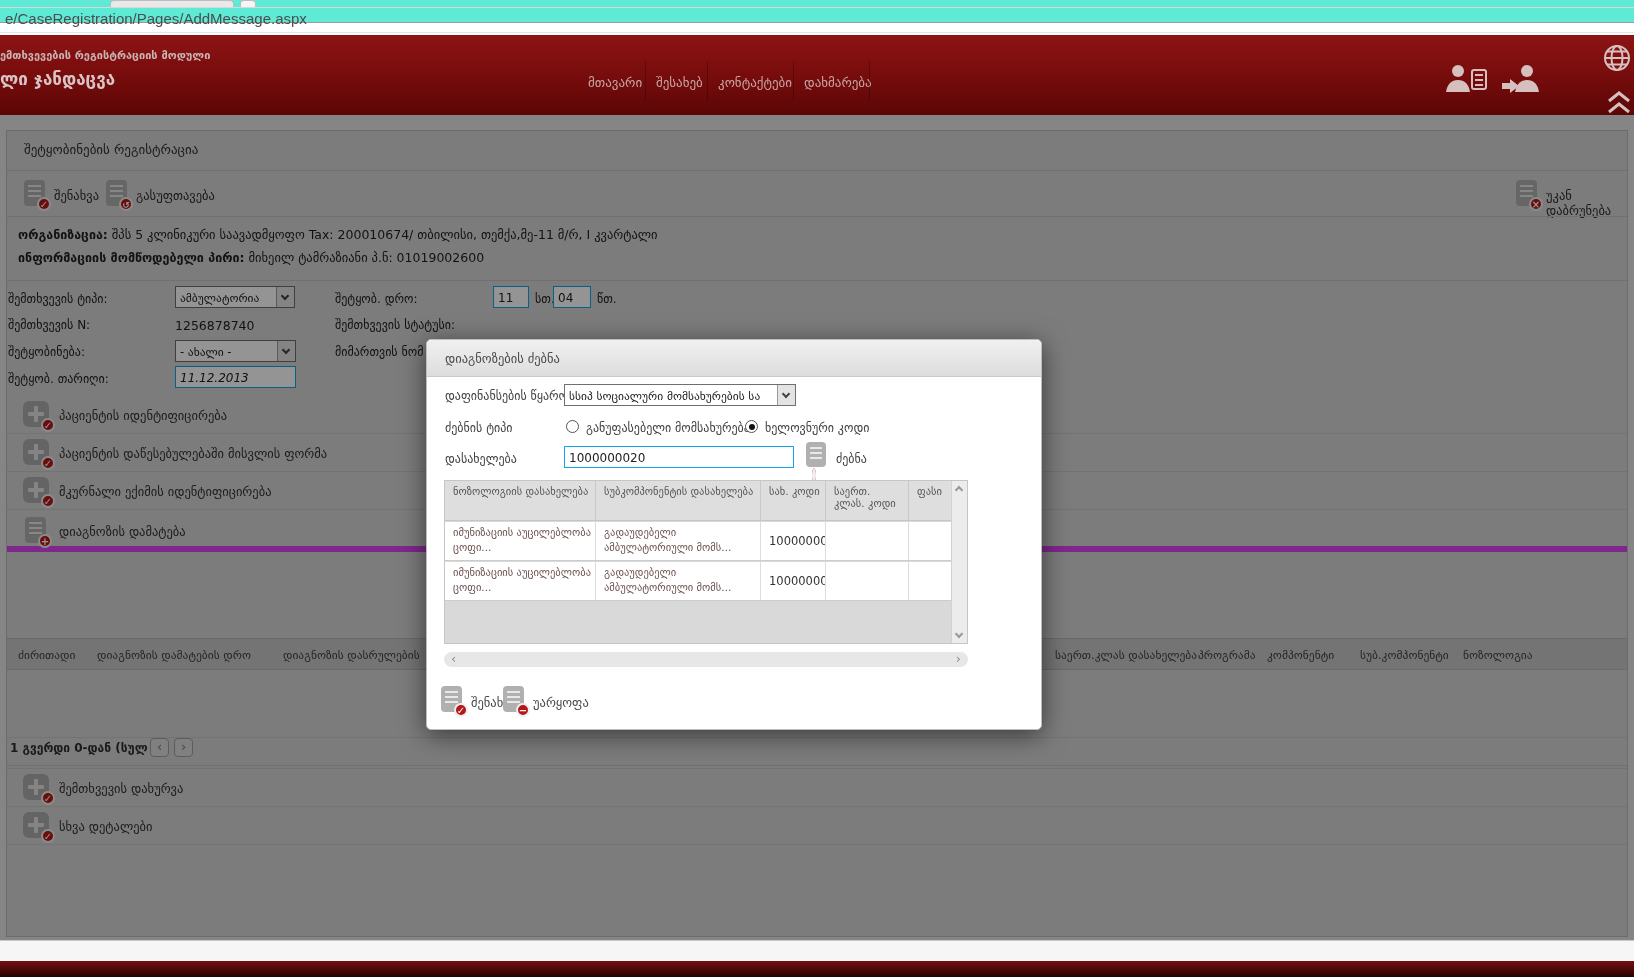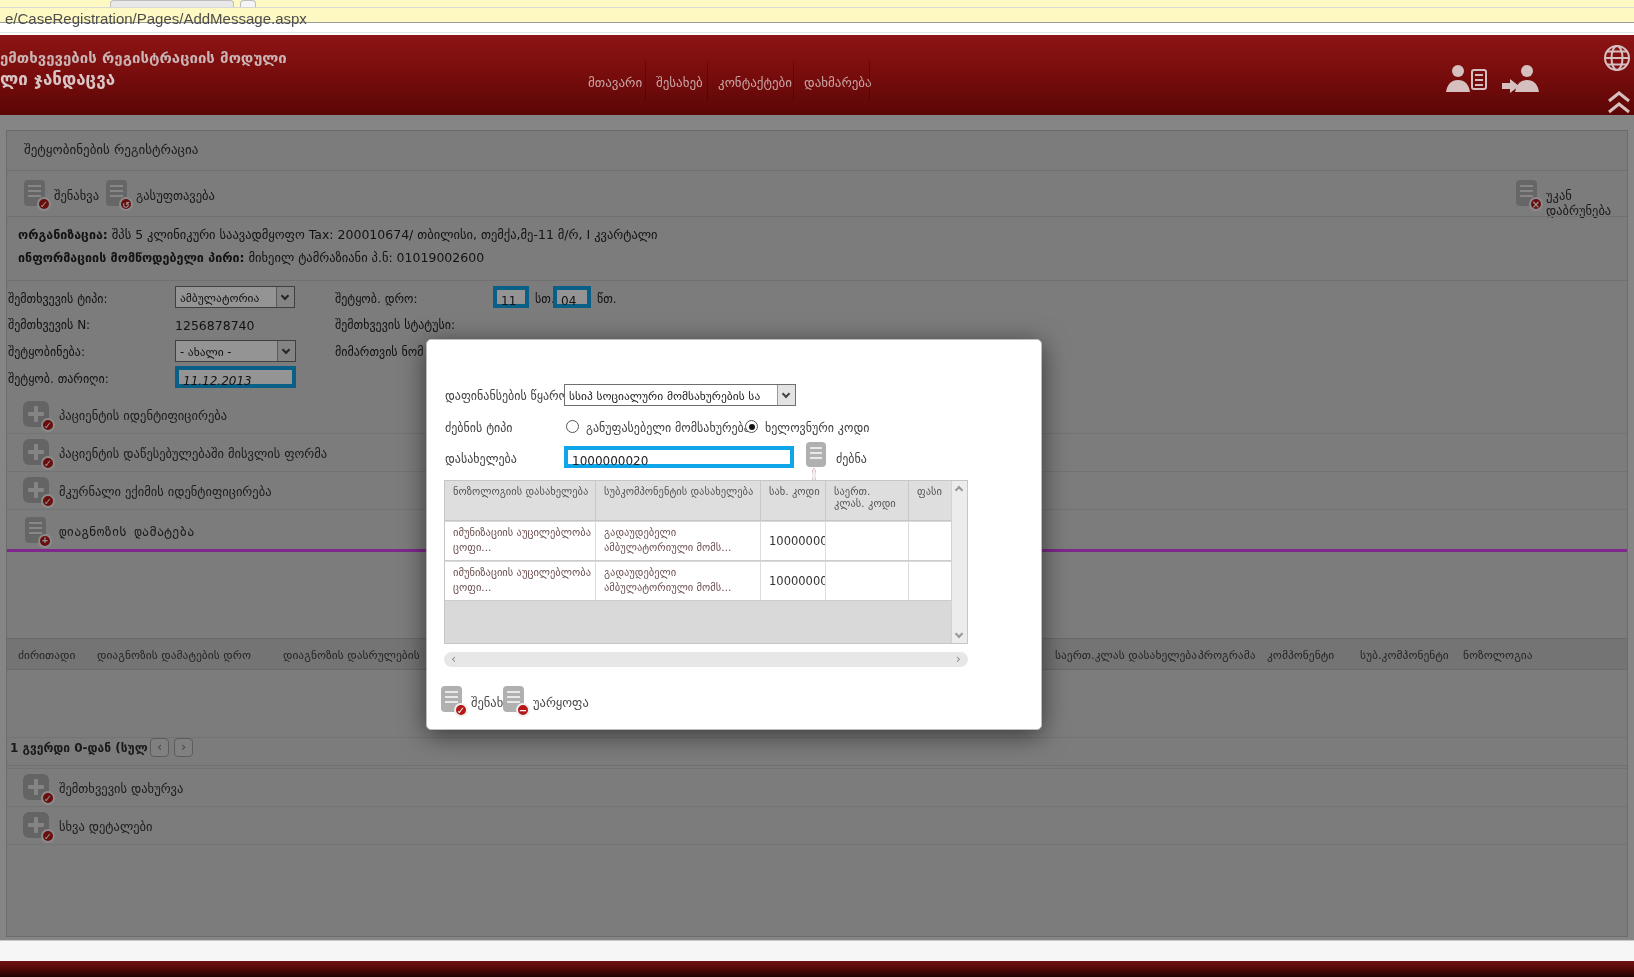--- a/index.html
+++ b/index.html
@@ -1,32 +1,32 @@
 <!DOCTYPE html>
 <html><head>
 <meta charset="utf-8">
 <style>
   * { margin:0; padding:0; box-sizing:border-box; }
   body { font-family:"DejaVu Sans", sans-serif; background:#fff; }
   #root { position:relative; width:1634px; height:977px; overflow:hidden; background:#fff; }
   .nowrap { white-space:nowrap; }
 
   
-  #chrome { position:absolute; left:0; top:0; width:1634px; height:23px; background:#fef9c3; border-bottom:1px solid #9a9a9a; z-index:10; }
+  #chrome { position:absolute; left:0; top:0; width:1634px; height:23px; background:#5eead4; border-bottom:1px solid #9a9a9a; z-index:10; }
   #tabline { position:absolute; left:0; top:7px; width:1634px; height:1px; background:#d8d8d8; }
   .tab-hint { position:absolute; top:0; height:7px; background:#e9e9e9; border:1px solid #bdbdbd; border-bottom:none; border-radius:4px 4px 0 0; }
   #tab1 { left:110px; width:124px; }
   #tab2 { left:240px; width:16px; background:#f5f5f5; }
   #url-text { position:absolute; left:5px; top:10px; font-family:"Liberation Sans", sans-serif; font-size:15px; color:#4d4d4d; }
   #chrome-innerline { position:absolute; left:0; top:32px; width:1634px; height:1px; background:#e4e4e4; }
 
   
   #appheader { position:absolute; left:0; top:35px; width:1634px; height:80px;
     background:linear-gradient(180deg, #8c1414 0%, #7a0d0d 45%, #5c0606 100%); z-index:10; }
-  #ht1 { position:absolute; left:0; top:14px; font-size:15px; font-weight:bold; color:#c9b4b4; }
+  #ht1 { position:absolute; left:0; top:14px; font-size:11px; font-weight:bold; color:#c9b4b4; }
   #ht2 { position:absolute; left:0; top:34px; font-size:17px; font-weight:bold; color:#d8c4c4; }
   .navitem { position:absolute; top:40px; font-size:13px; color:#c9a3a3; cursor:pointer; }
   #nav0 { left:588px; } #nav1 { left:656px; } #nav2 { left:718px; } #nav3 { left:804px; }
   .navdiv { position:absolute; top:26px; width:1px; height:40px; background:rgba(0,0,0,0.25); }
   #nd0 { left:645px; } #nd1 { left:707px; } #nd2 { left:793px; } #nd3 { left:869px; }
   .hicon { position:absolute; top:27px; }
   #icon-person-card { left:1444px; }
   #icon-person-arrow { left:1500px; }
   #icon-globe { left:1602px; top:8px; }
   #icon-chevrons { left:1606px; top:56px; }
@@ -64,38 +64,38 @@
   #org-line { top:227px; } #provider-line { top:250px; }
   .infoline b { font-weight:bold; }
 
   
   .flabel { position:absolute; font-size:12px; color:#1f1f1f; }
   .fvalue { position:absolute; font-size:12.5px; color:#1f1f1f; }
   .sel { position:absolute; display:flex; background:#fff; border:1px solid #6f6f6f; height:22px; }
   .sel .sel-v { flex:1; font-size:11.5px; color:#222; padding:4px 2px 0 4px; white-space:nowrap; overflow:hidden; }
   .sel .sel-b { width:18px; border-left:1px solid #9a9a9a; background:#e3e3e3; position:relative; }
   .sel .chev { position:absolute; left:5px; top:6px; width:6px; height:6px; border-right:2px solid #444; border-bottom:2px solid #444; transform:rotate(45deg); }
-  .inp { position:absolute; background:#fff; border:4px solid #0ea5e9; height:22px; font-size:12px; color:#222; padding:4px 8px 0 4px; }
+  .inp { position:absolute; background:#fff; border:1px solid #0ea5e9; height:22px; font-size:12px; color:#222; padding:4px 8px 0 4px; }
 
   #l-case-type { left:8px; top:292px; }  #sel-case-type { left:175px; top:286px; width:120px; }
   #l-msg-time { left:335px; top:292px; }
   #inp-hour { left:493px; top:286px; width:36px; } #u-hour { left:535px; top:292px; }
   #inp-min  { left:553px; top:286px; width:38px; } #u-min  { left:597px; top:292px; }
   #l-case-n { left:8px; top:318px; }  #v-case-n { left:175px; top:318px; }
   #l-status { left:335px; top:318px; } #sel-status { left:493px; top:313px; width:123px;margin-top:48px; }
   #l-message { left:8px; top:345px; } #sel-message { left:175px; top:340px; width:121px; }
   #l-referral { left:335px; top:345px; }
   #l-date { left:8px; top:372px; } #inp-date { left:175px; top:366px; width:121px;font-style:italic; }
 
   
   #sections { position:absolute; left:7px; top:396px; width:1620px; }
   .secrow { position:relative; height:38px; border-bottom:1px solid #c6c6c6; }
   .secrow .plusic { left:16px; top:5px; }
   .secrow .seclabel { position:absolute; left:52px; top:12px; font-size:12.5px; color:#333; }
-  #diagrow { position:relative; height:42px; border-bottom:3px solid #d946ef;font-family:Liberation Mono, monospace; }
+  #diagrow { position:relative; height:42px; border-bottom:6px solid #d946ef; }
   #diagrow .doc { left:18px; top:7px; }
   #diagrow .seclabel { position:absolute; left:52px; top:14px; font-size:12.5px; color:#333; }
 
   
   #gridhead { position:absolute; left:7px; top:638px; width:1620px; height:32px; background:#c9c9c9;
     border-top:1px solid #b5b5b5; border-bottom:1px solid #b5b5b5; }
   .gh { position:absolute; top:9px; font-size:11.5px; color:#3f3f3f; white-space:nowrap; }
   #gh0 { left:11px; } #gh1 { left:90px; } #gh2 { left:276px; }
   #gh3 { left:1048px; } #gh4 { left:1191px; } #gh5 { left:1260px; } #gh6 { left:1353px; } #gh7 { left:1456px; }
   #gridbottom { position:absolute; left:7px; top:737px; width:1620px; height:1px; background:#c6c6c6; }
@@ -349,20 +349,23 @@
       <span class="seclabel">სხვა დეტალები</span>
     </div>
   </div>
 
   <div id="dim"></div>
 
   <div id="whitestrip"></div>
   <div id="botbar"></div>
 
   <div id="modal">
+    <div id="m-titlebar">
+      <span id="m-title">დიაგნოზების ძებნა</span>
+    </div>
 
     <span class="mlabel" id="m-l-funding">დაფინანსების წყარო</span>
     <span class="sel" id="m-sel-funding">
       <span class="sel-v">სსიპ სოციალური მომსახურების სა</span>
       <span class="sel-b">
           <span class="chev"></span>
         </span>
     </span>
 
     <span class="mlabel" id="m-l-searchtype">ძებნის ტიპი</span>

